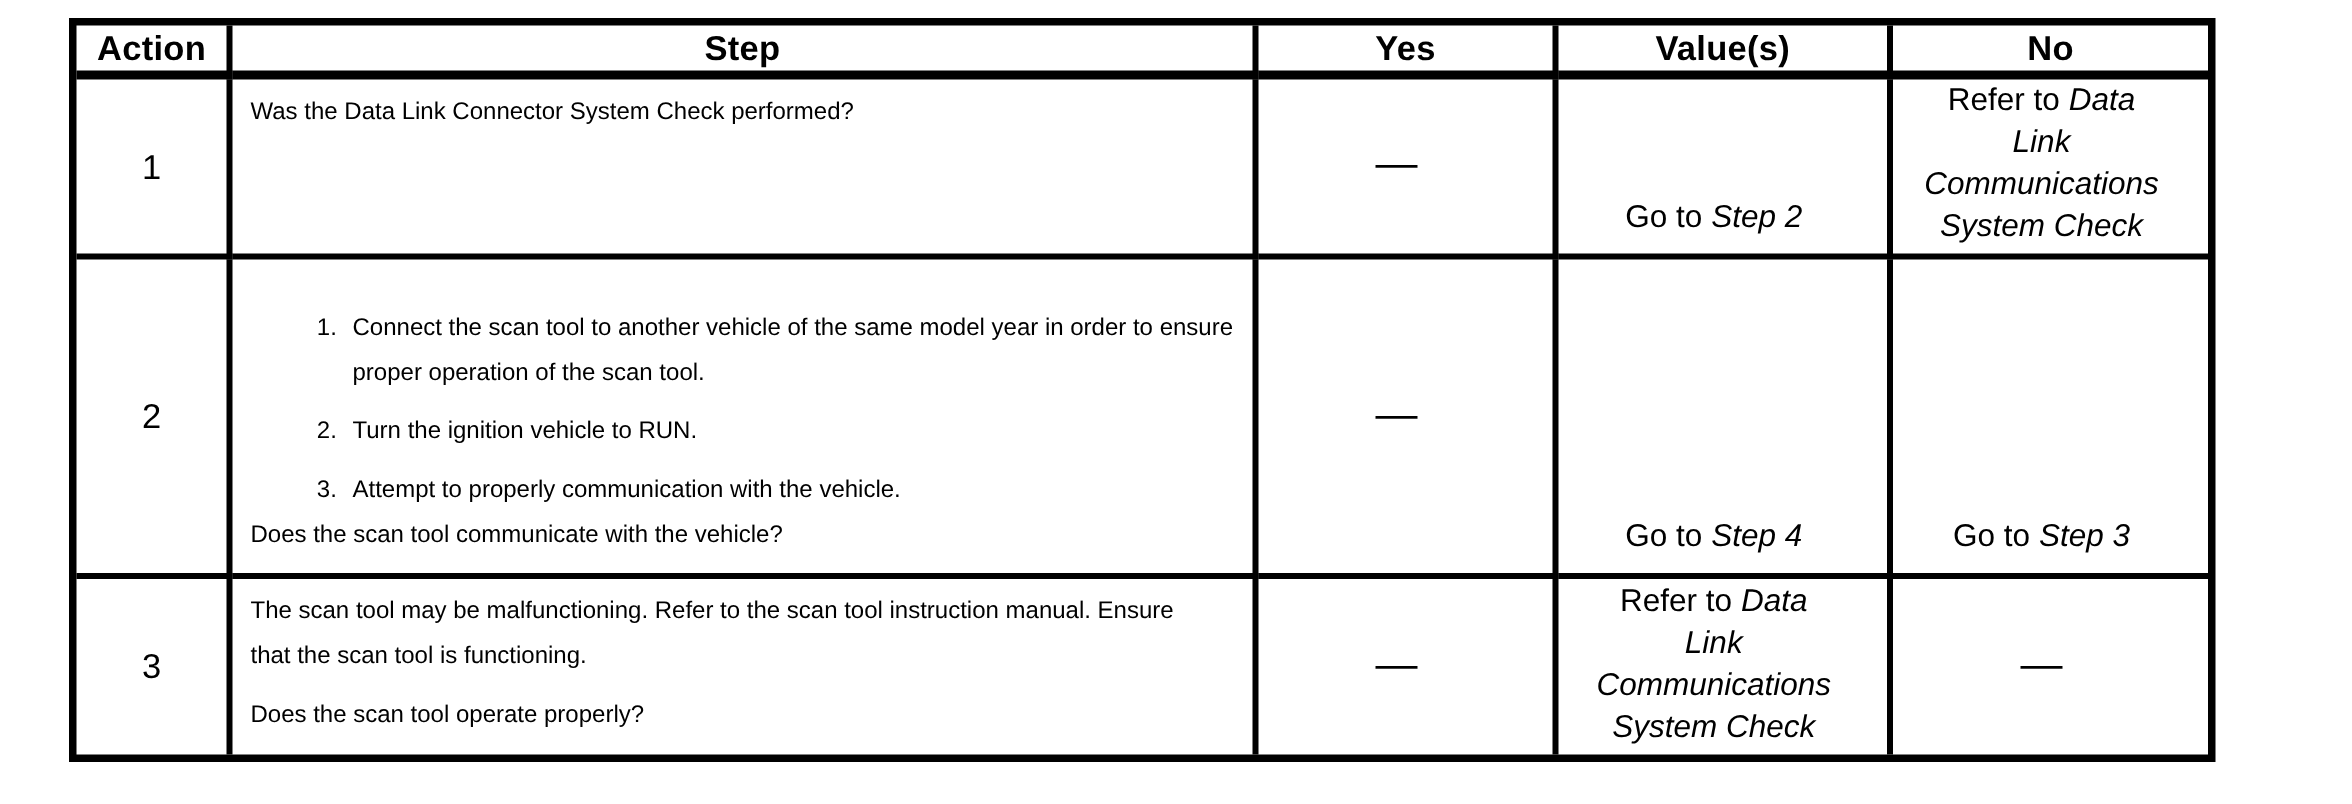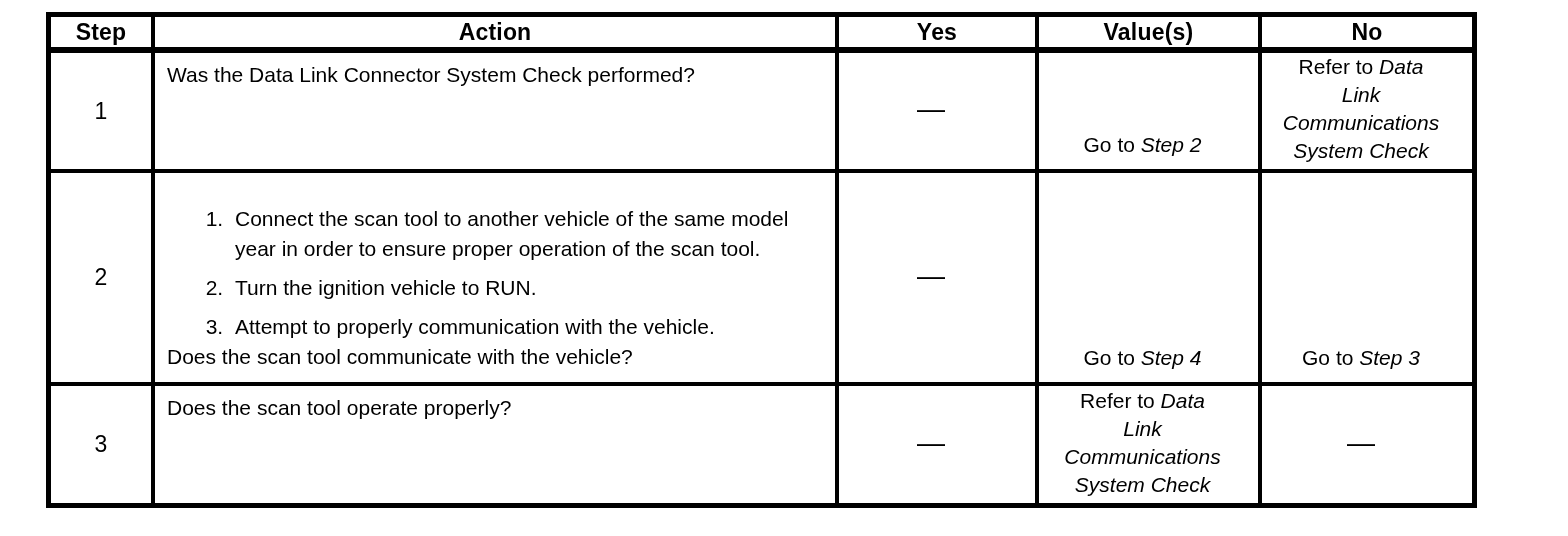--- a/index.html
+++ b/index.html
@@ -52,21 +52,21 @@
   .step-cell {
     display: flex;
     align-items: center;
     justify-content: center;
     font-size: 23px;
   }
   .action-cell {
     display: flex;
     flex-direction: column;
     padding: 7px 8px 11px 12px;
-    font-size: 21px;
+    font-size: 16px;
     line-height: 30px;
   }
   .action-cell.spread { justify-content: space-between; }
   .action-cell p { margin: 0; }
   .action-para { max-width: 632px; }
   .action-list {
     margin: 24px 0 0 0;
     padding-left: 62px;
   }
   .action-list li {
@@ -95,22 +95,22 @@
   }
   .ref-italic { font-style: italic; }
   .step-ref { font-style: italic; }
 </style>
 </head>
 <body>
 
 <div class="page">
   <div class="diag-table">
 
+    <div class="cell th">Action</div>
     <div class="cell th">Step</div>
-    <div class="cell th">Action</div>
     <div class="cell th">Yes</div>
     <div class="cell th">Value(s)</div>
     <div class="cell th">No</div>
 
     <div class="cell step-cell">1</div>
     <div class="cell action-cell">
       <p>Was the Data Link Connector System Check performed?</p>
     </div>
     <div class="cell mid-cell v-center">
       <span class="dash">—</span>
@@ -140,20 +140,21 @@
       <span><span>Go to</span>
         <span class="step-ref">Step 4</span></span>
     </div>
     <div class="cell mid-cell v-bottom">
       <span><span>Go to</span>
         <span class="step-ref">Step 3</span></span>
     </div>
 
     <div class="cell step-cell">3</div>
     <div class="cell action-cell spread">
+      <p class="action-para">The scan tool may be malfunctioning. Refer to the scan tool instruction manual. Ensure that the scan tool is functioning.</p>
       <p>Does the scan tool operate properly?</p>
     </div>
     <div class="cell mid-cell v-center">
       <span class="dash">—</span>
     </div>
     <div class="cell mid-cell v-center">
       <span class="narrow"><span>Refer to</span>
         <span class="ref-italic">Data Link Communications System Check</span></span>
     </div>
     <div class="cell mid-cell v-center">

